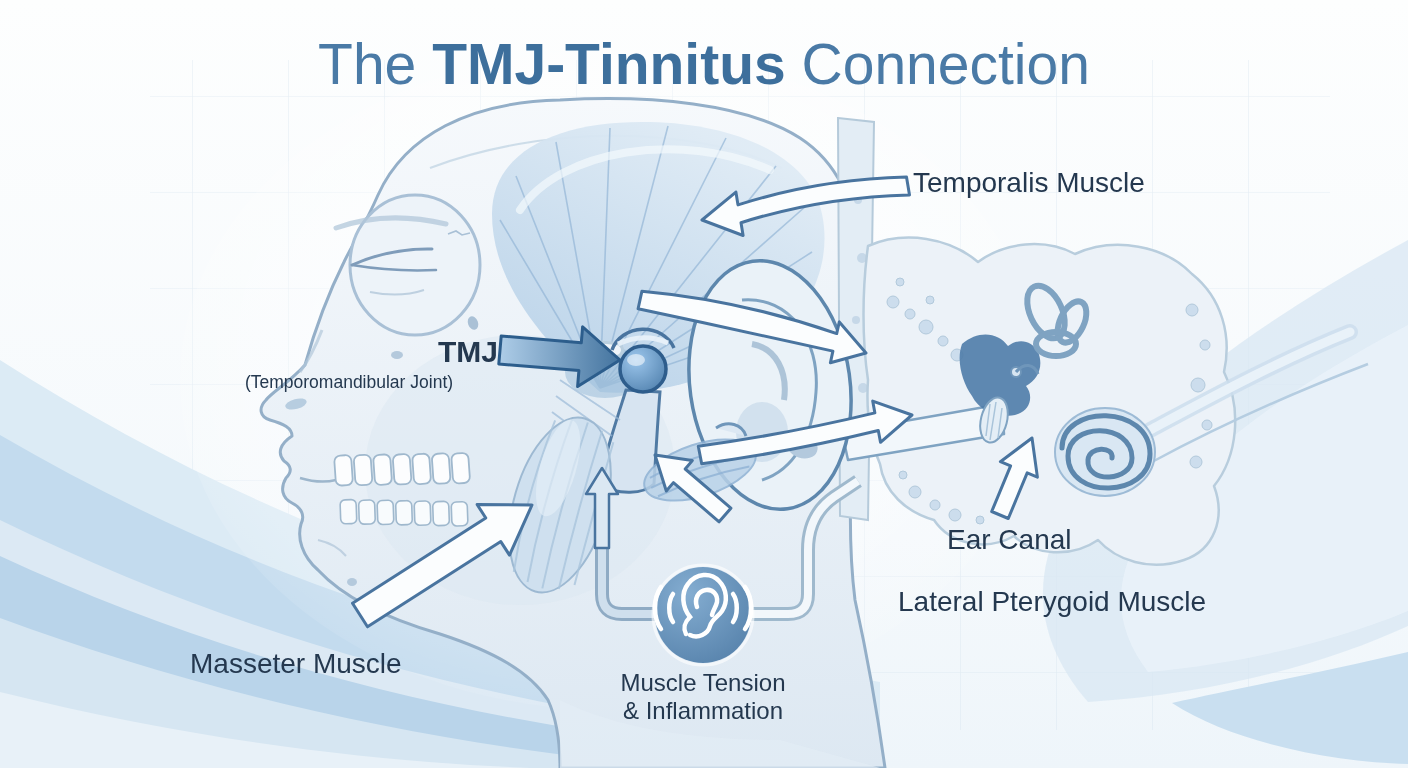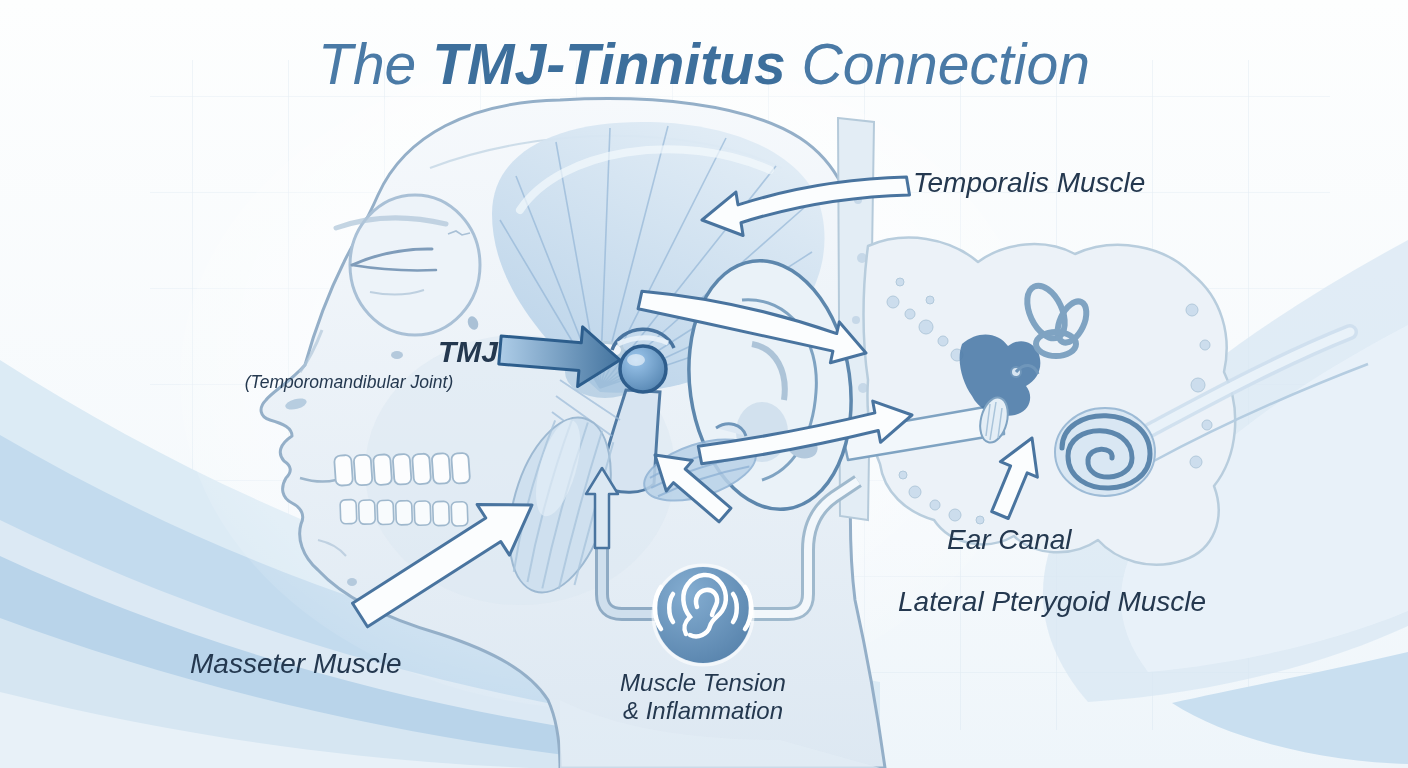--- a/index.html
+++ b/index.html
@@ -1,17 +1,17 @@
 <!DOCTYPE html>
 <html style="--title-regular: #4a7aa6; --title-bold: #3d6f9c; --label-text: #24384f; --badge-blue: #5a86ad; --arrow-outline: #49749f; --tmj-arrow-blue: #4f81b0; --anatomy-line: #5d87ad; --wave-light-blue: #c5dcee; --background: #f7fafd;"><head>
 <meta charset="utf-8">
 <style>
   html,body{margin:0;padding:0;background:var(--background,#f7fafd);}
   .stage{position:relative;width:1408px;height:768px;overflow:hidden;
-         font-family:"Liberation Sans","DejaVu Sans",sans-serif;font-style:italic;}
+         font-family:"Liberation Sans","DejaVu Sans",sans-serif;}
   svg{display:block;}
   text{font-family:"Liberation Sans","DejaVu Sans",sans-serif;}
   .title-reg{fill:var(--title-regular,#4a7aa6);font-weight:400;}
   .title-bold{fill:var(--title-bold,#3d6f9c);font-weight:700;}
   .lbl{fill:var(--label-text,#24384f);font-weight:400;}
   .lbl-bold{fill:var(--label-text,#24384f);font-weight:700;}
   .aw{fill:#fbfdfe;stroke:var(--arrow-outline,#49749f);stroke-width:3;stroke-linejoin:round;}
   .ab{fill:#dbe8f3;stroke:var(--arrow-outline,#49749f);stroke-width:2.5;stroke-linejoin:round;}
 </style>
 </head>

